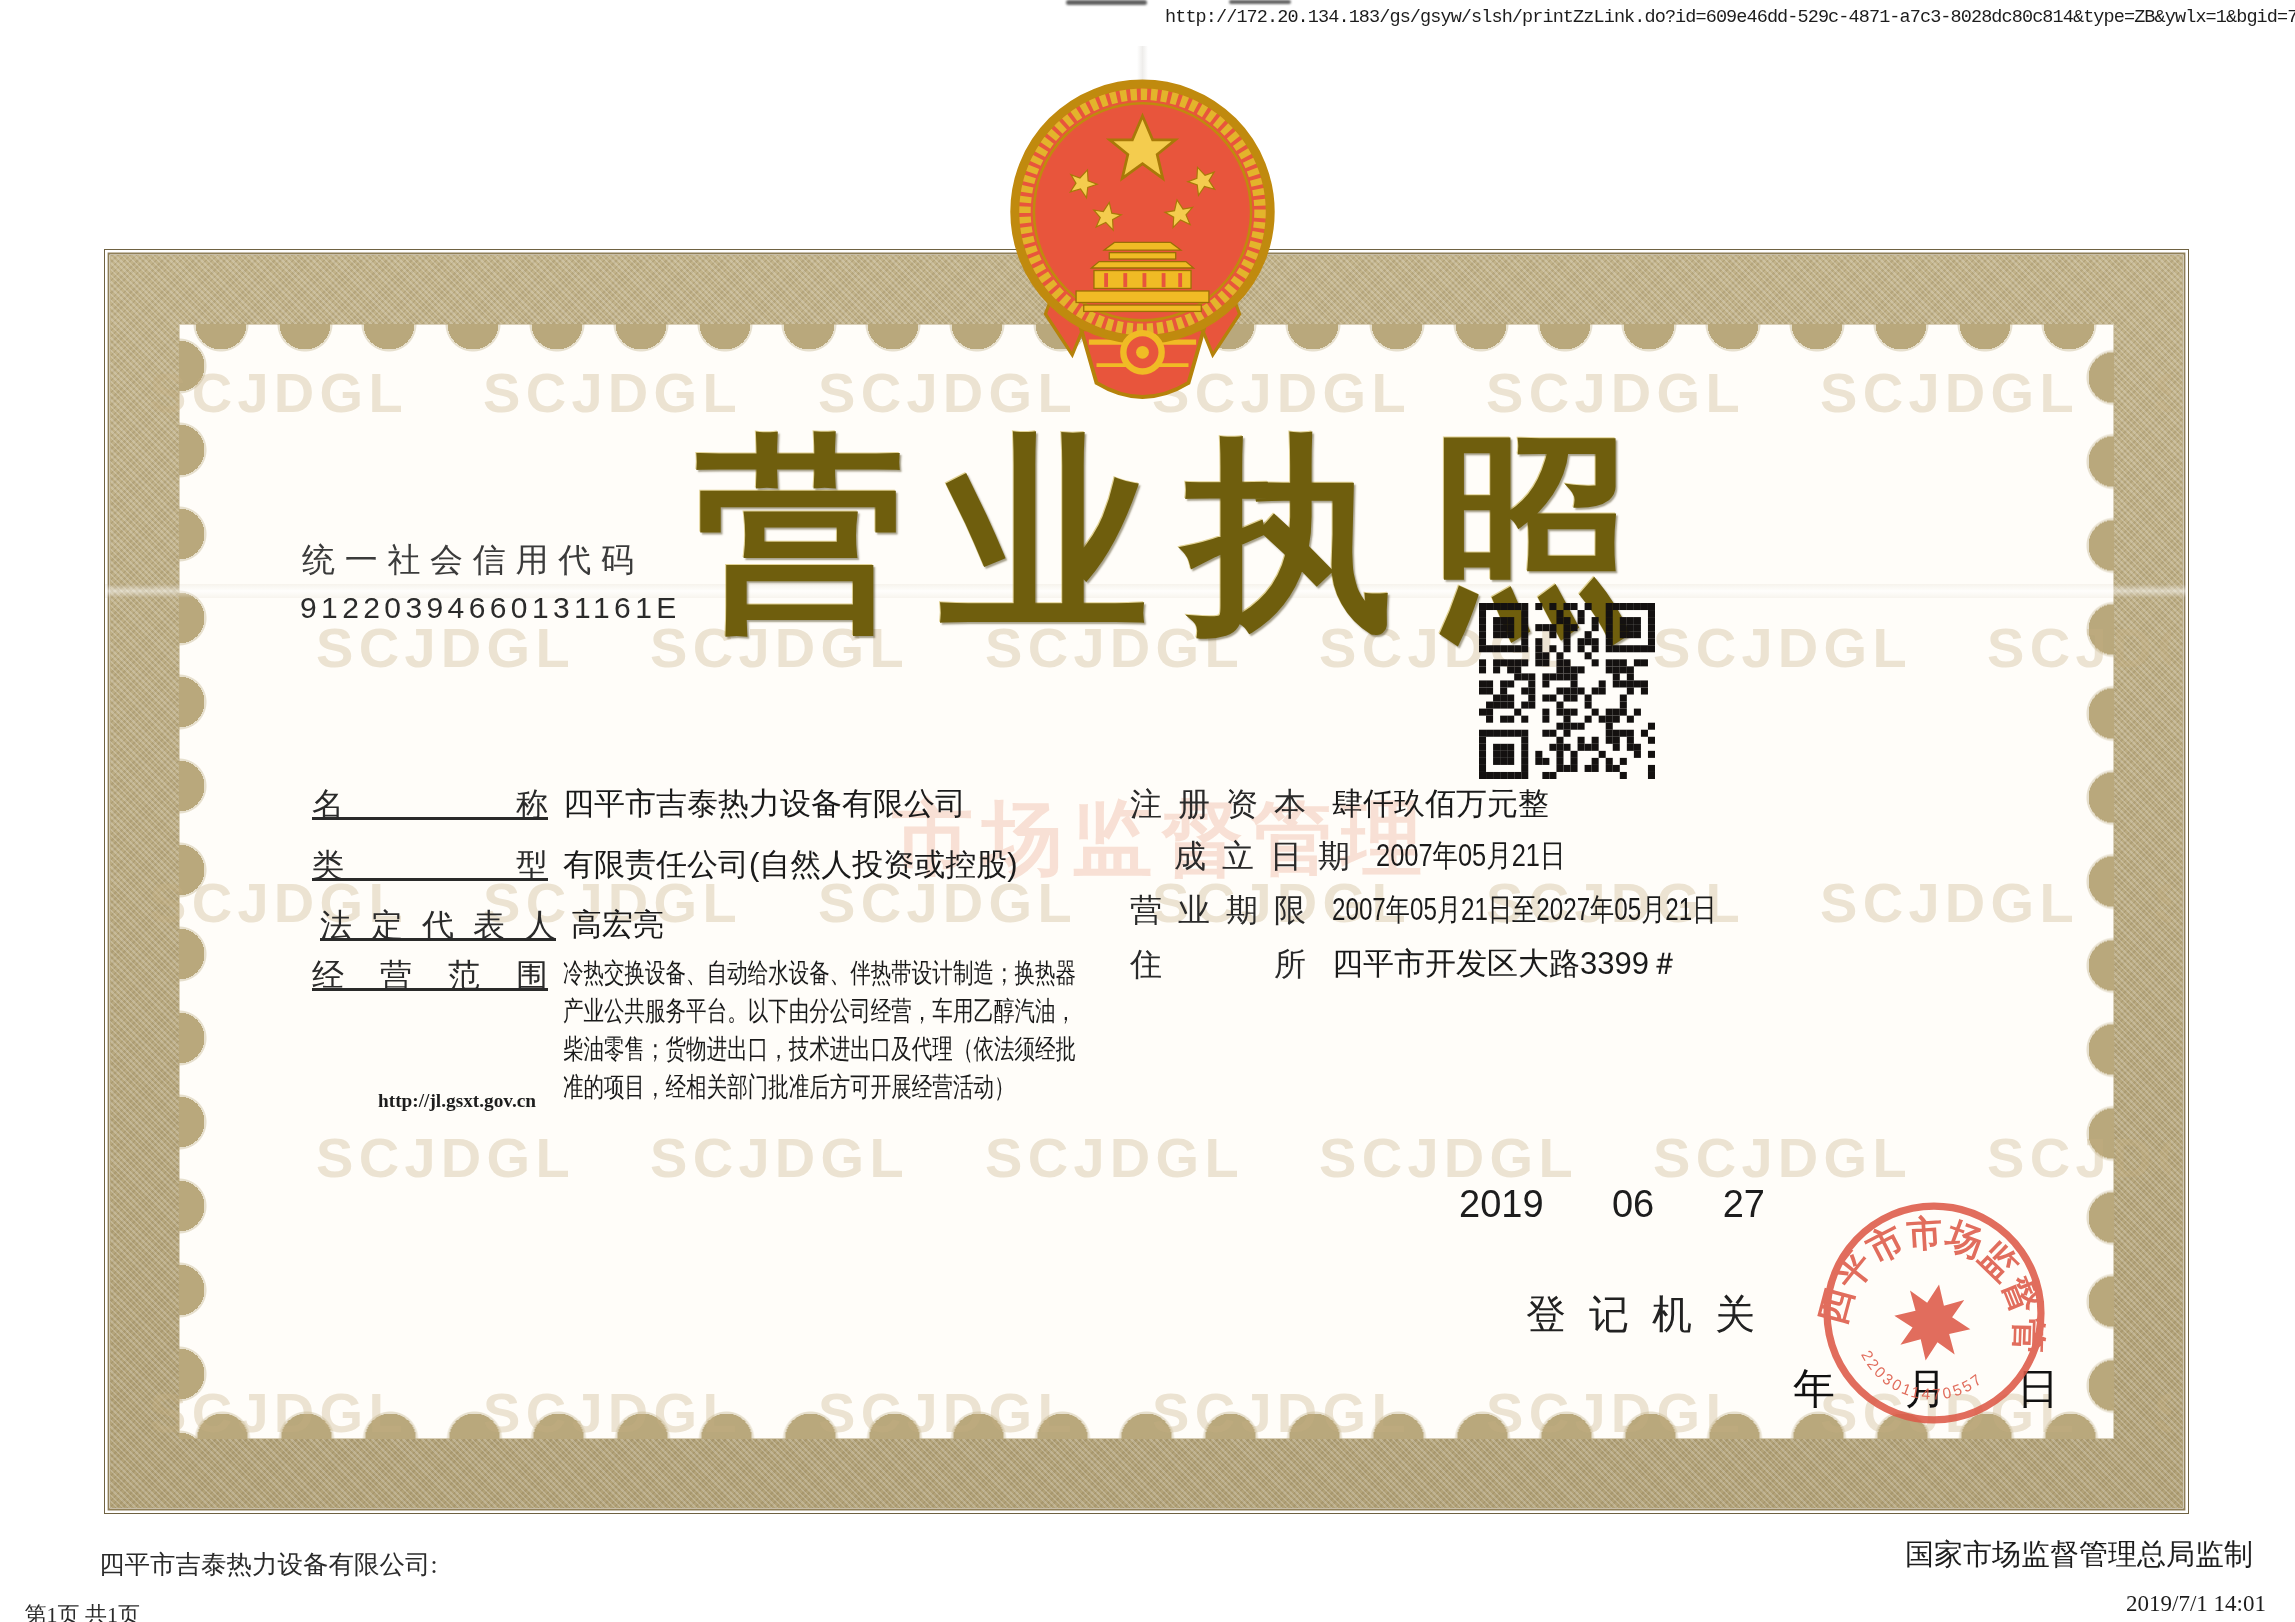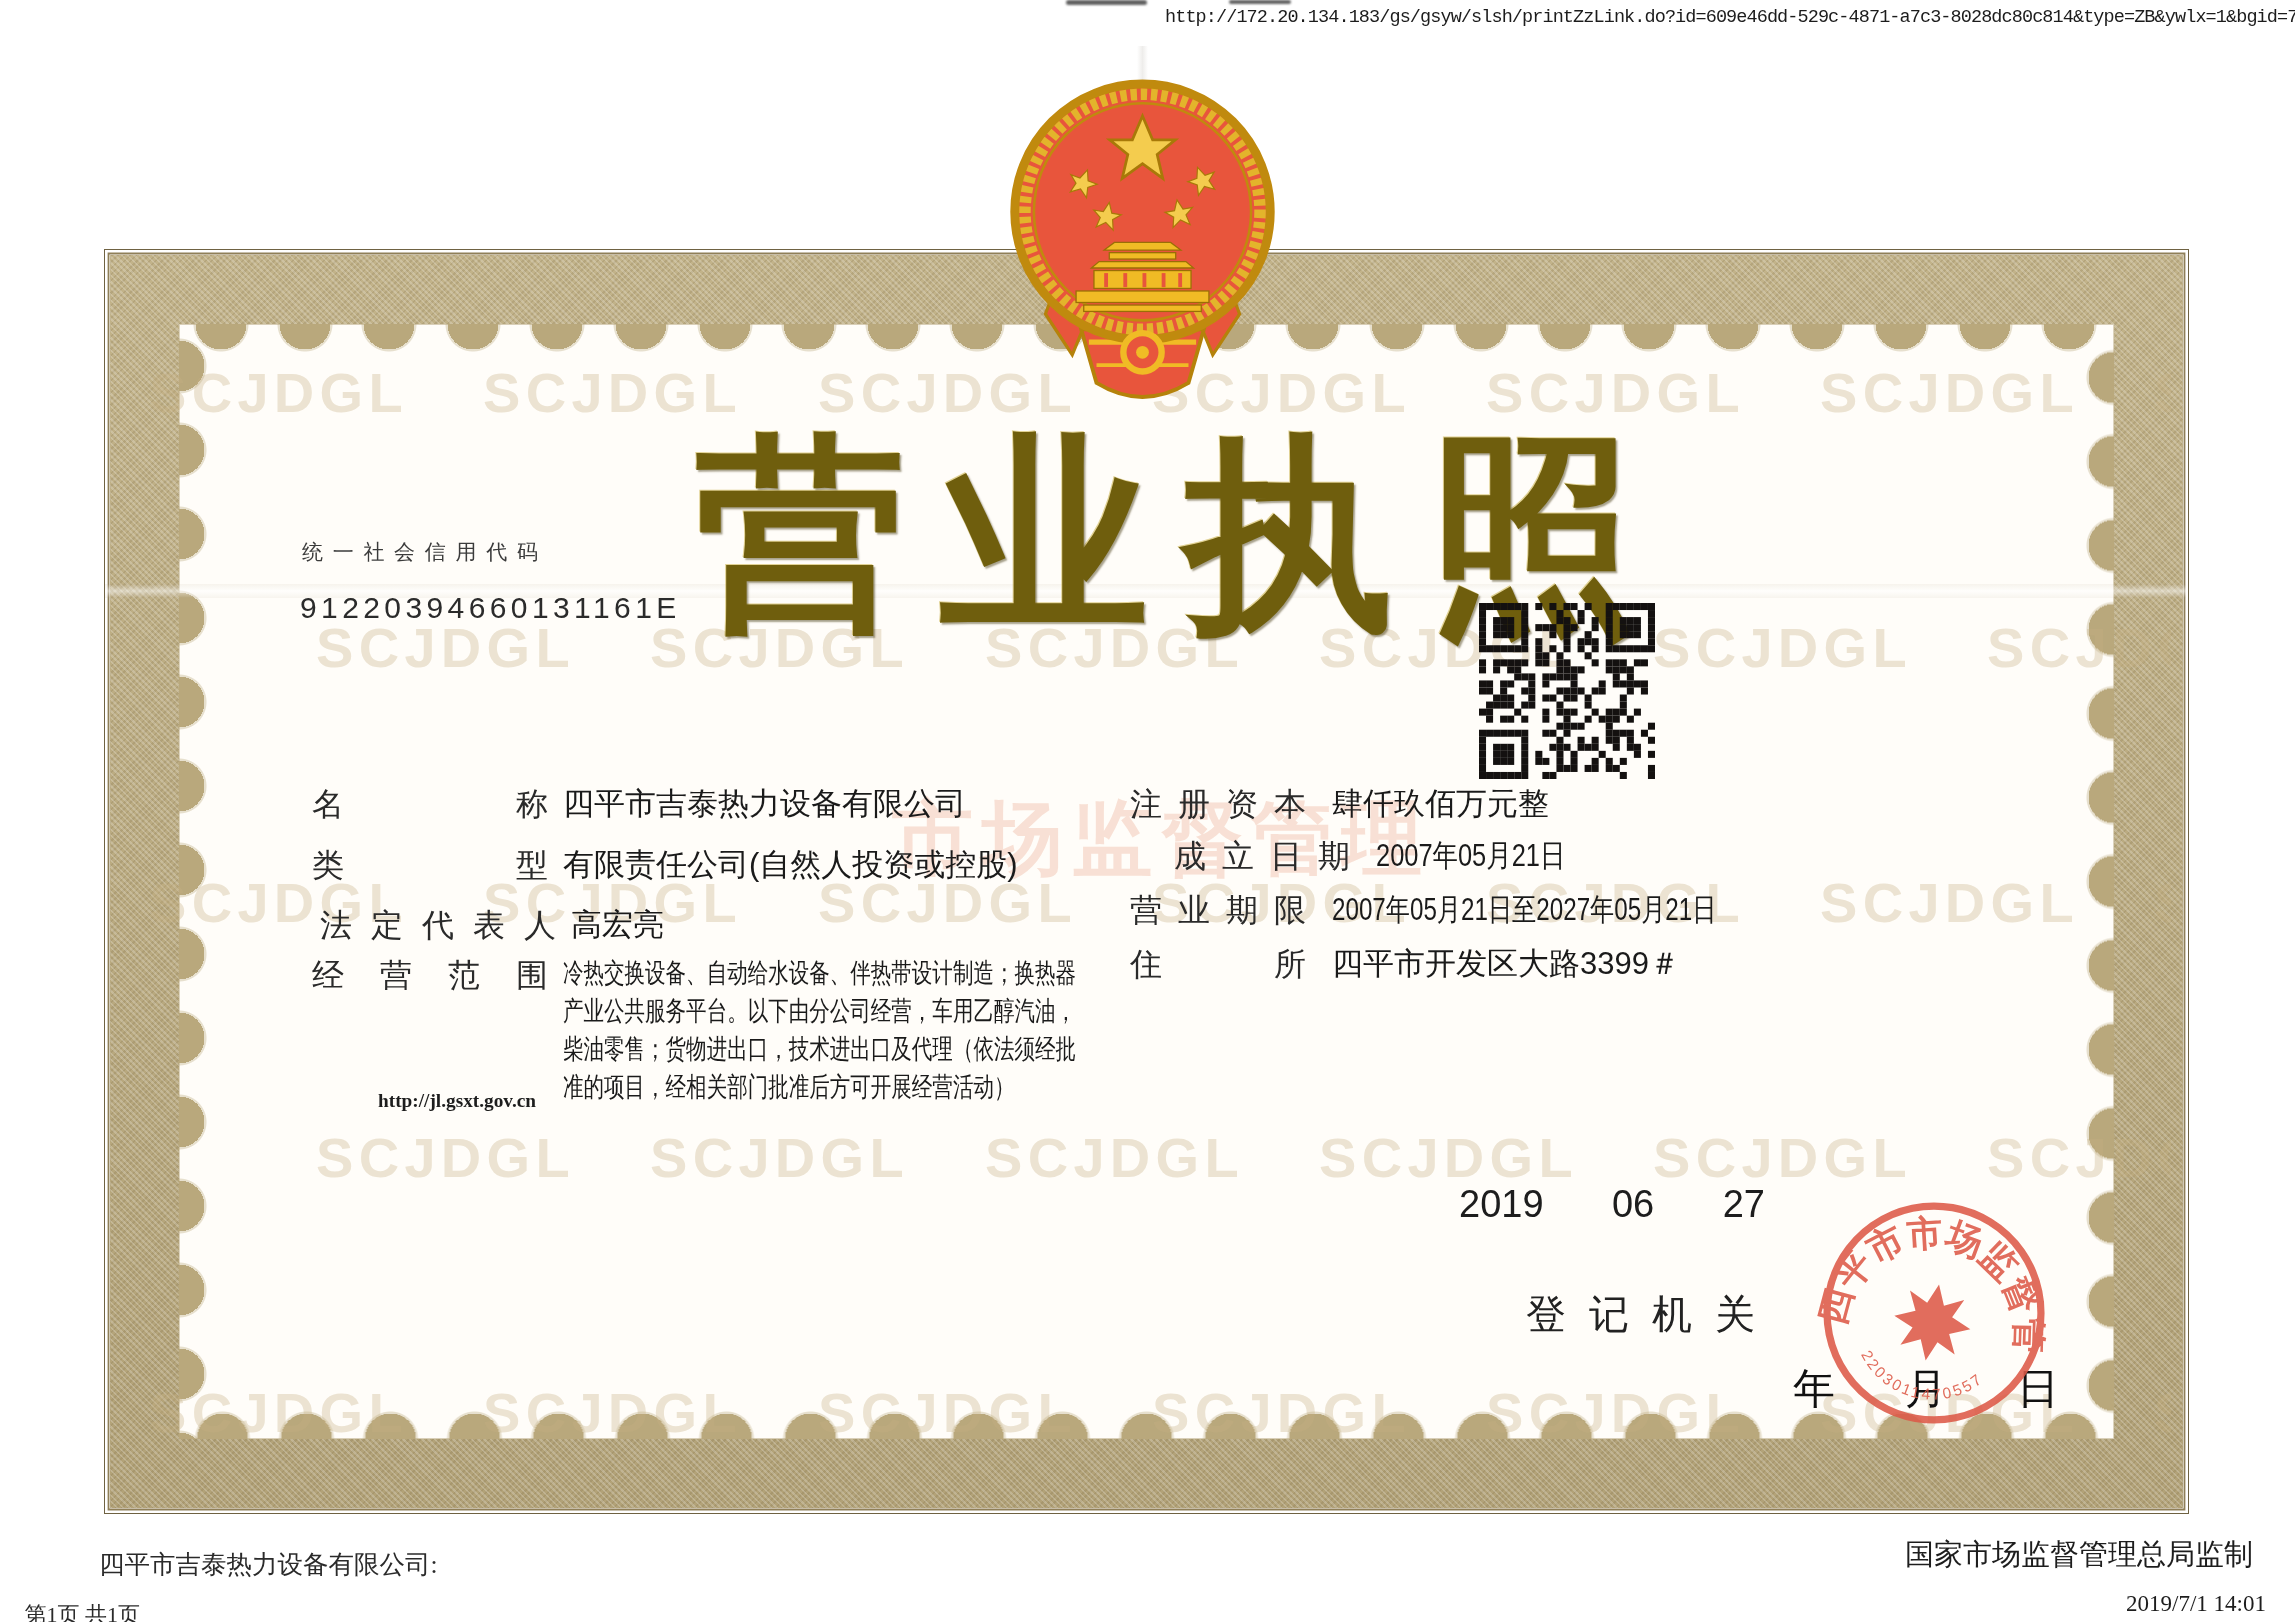--- a/index.html
+++ b/index.html
@@ -37,37 +37,37 @@
   #wm{left:123px;top:316px;width:2048px;height:1169px;overflow:hidden;z-index:2;}
   .wmtxt{position:absolute;font-weight:bold;font-size:56px;letter-spacing:5.3px;
          color:rgba(197,176,132,.33);white-space:nowrap;}
   .wm-pink{left:892px;top:785px;font-size:81px;font-weight:bold;letter-spacing:8.8px;
            color:rgba(232,158,128,.30);white-space:nowrap;z-index:2;}
 
   
   .emblem{left:1002px;top:76px;width:281px;height:338px;z-index:6;}
 
   
-  .cc-label{left:302px;top:538px;font-family:"Liberation Serif",serif;font-size:21px;
+  .cc-label{left:302px;top:538px;font-family:"Liberation Serif",serif;font-size:33px;
             letter-spacing:9.7px;color:#3b3b3b;z-index:4;}
   .cc-num{left:300px;top:591px;font-size:30px;letter-spacing:4.4px;color:#2b2b2b;z-index:4;}
 
   
   .title{left:696px;top:420px;width:941px;display:flex;justify-content:space-between;
          font-size:209px;line-height:1.1;font-weight:900;z-index:4;
          color:#6f5e0d;text-shadow:1.8px 1.8px 1.8px rgba(58,47,5,.45), -0.9px -0.9px 0 rgba(196,168,48,.5);}
 
   
   #qrbox{left:1479px;top:603px;width:176px;height:176px;z-index:7;}
   .qr-caption{left:1684px;top:624px;width:183px;font-size:18.5px;line-height:1.5;color:#4a4238;z-index:5;}
 
   
   .row{position:absolute;z-index:5;font-size:32px;color:#1f1f1f;}
   .lbl{display:inline-block;text-align:justify;text-align-last:justify;color:#2a2a2a;}
-  .lbl-l{width:236px;}
+  .lbl-l{width:236px;text-decoration:underline;}
   .lbl-r{width:176px;}
   .val{position:absolute;top:0;white-space:nowrap;font-weight:500;color:#1a1a1a;font-size:31px;}
   .val-l{left:251px;}
   .val-r{left:202px;}
   .scope{width:679px;white-space:normal;line-height:38px;font-size:27px;
          transform:scaleX(.76);transform-origin:left top;}
   .squeeze82{display:inline-block;transform:scaleX(.82);transform-origin:left top;}
   .squeeze78{display:inline-block;transform:scaleX(.78);transform-origin:left top;}
   .gsxt{left:378px;top:1090px;font-family:"Liberation Serif",serif;font-weight:bold;
         font-size:19.3px;color:#1d1d1d;z-index:5;}

